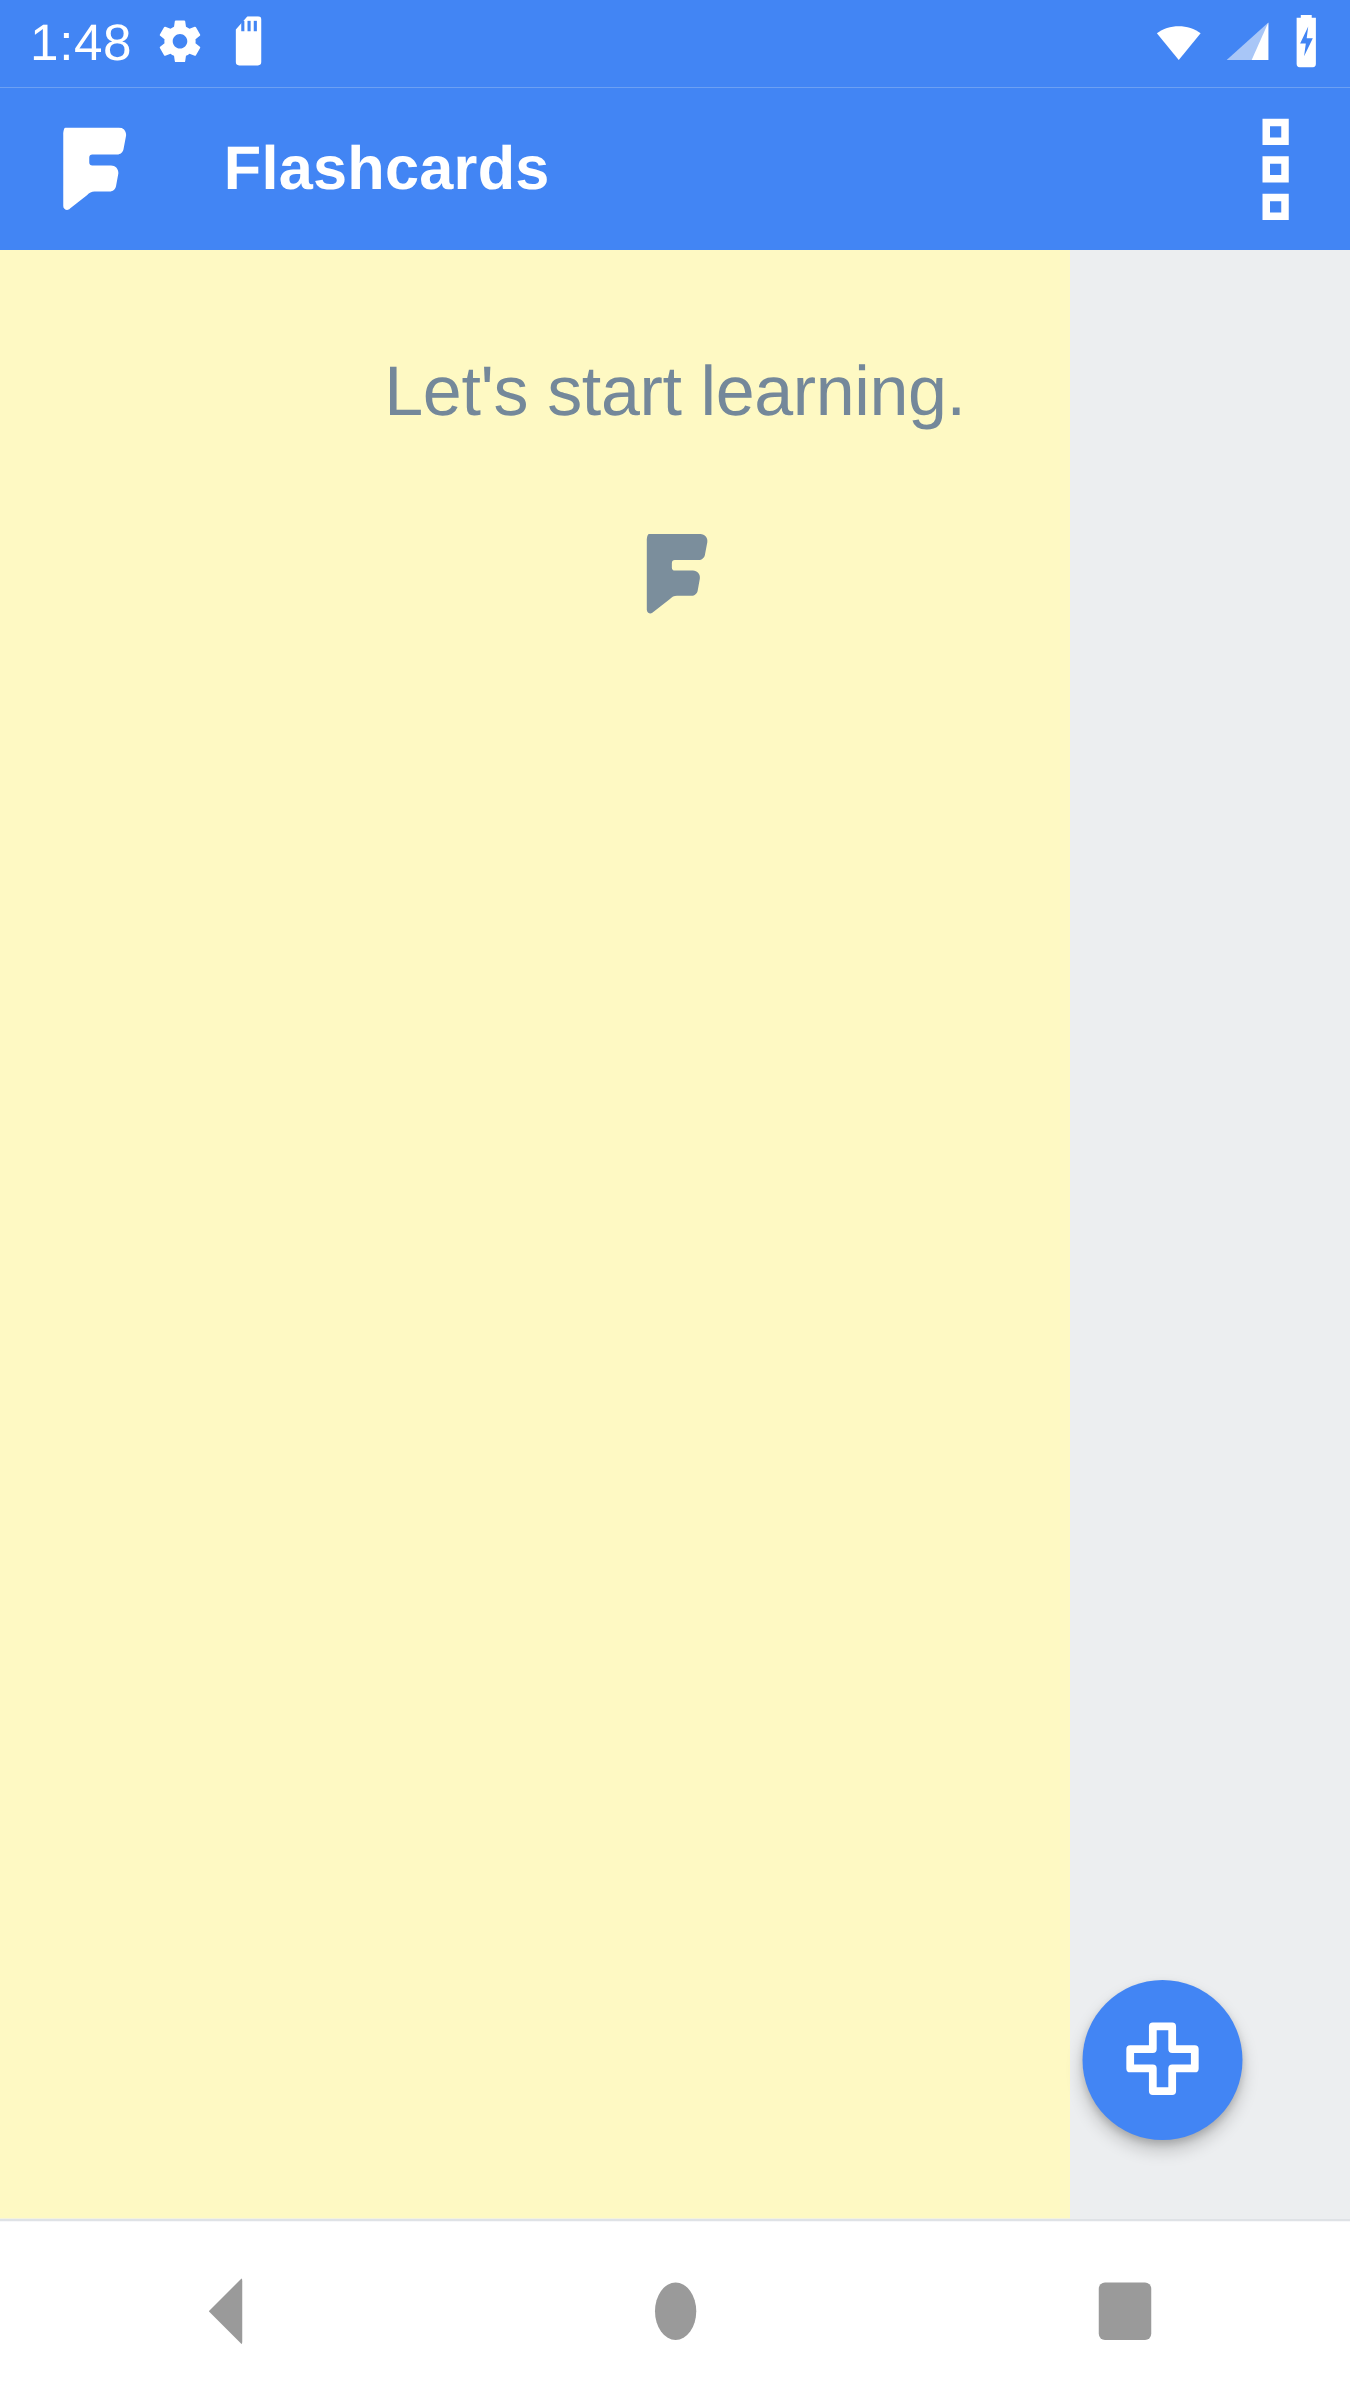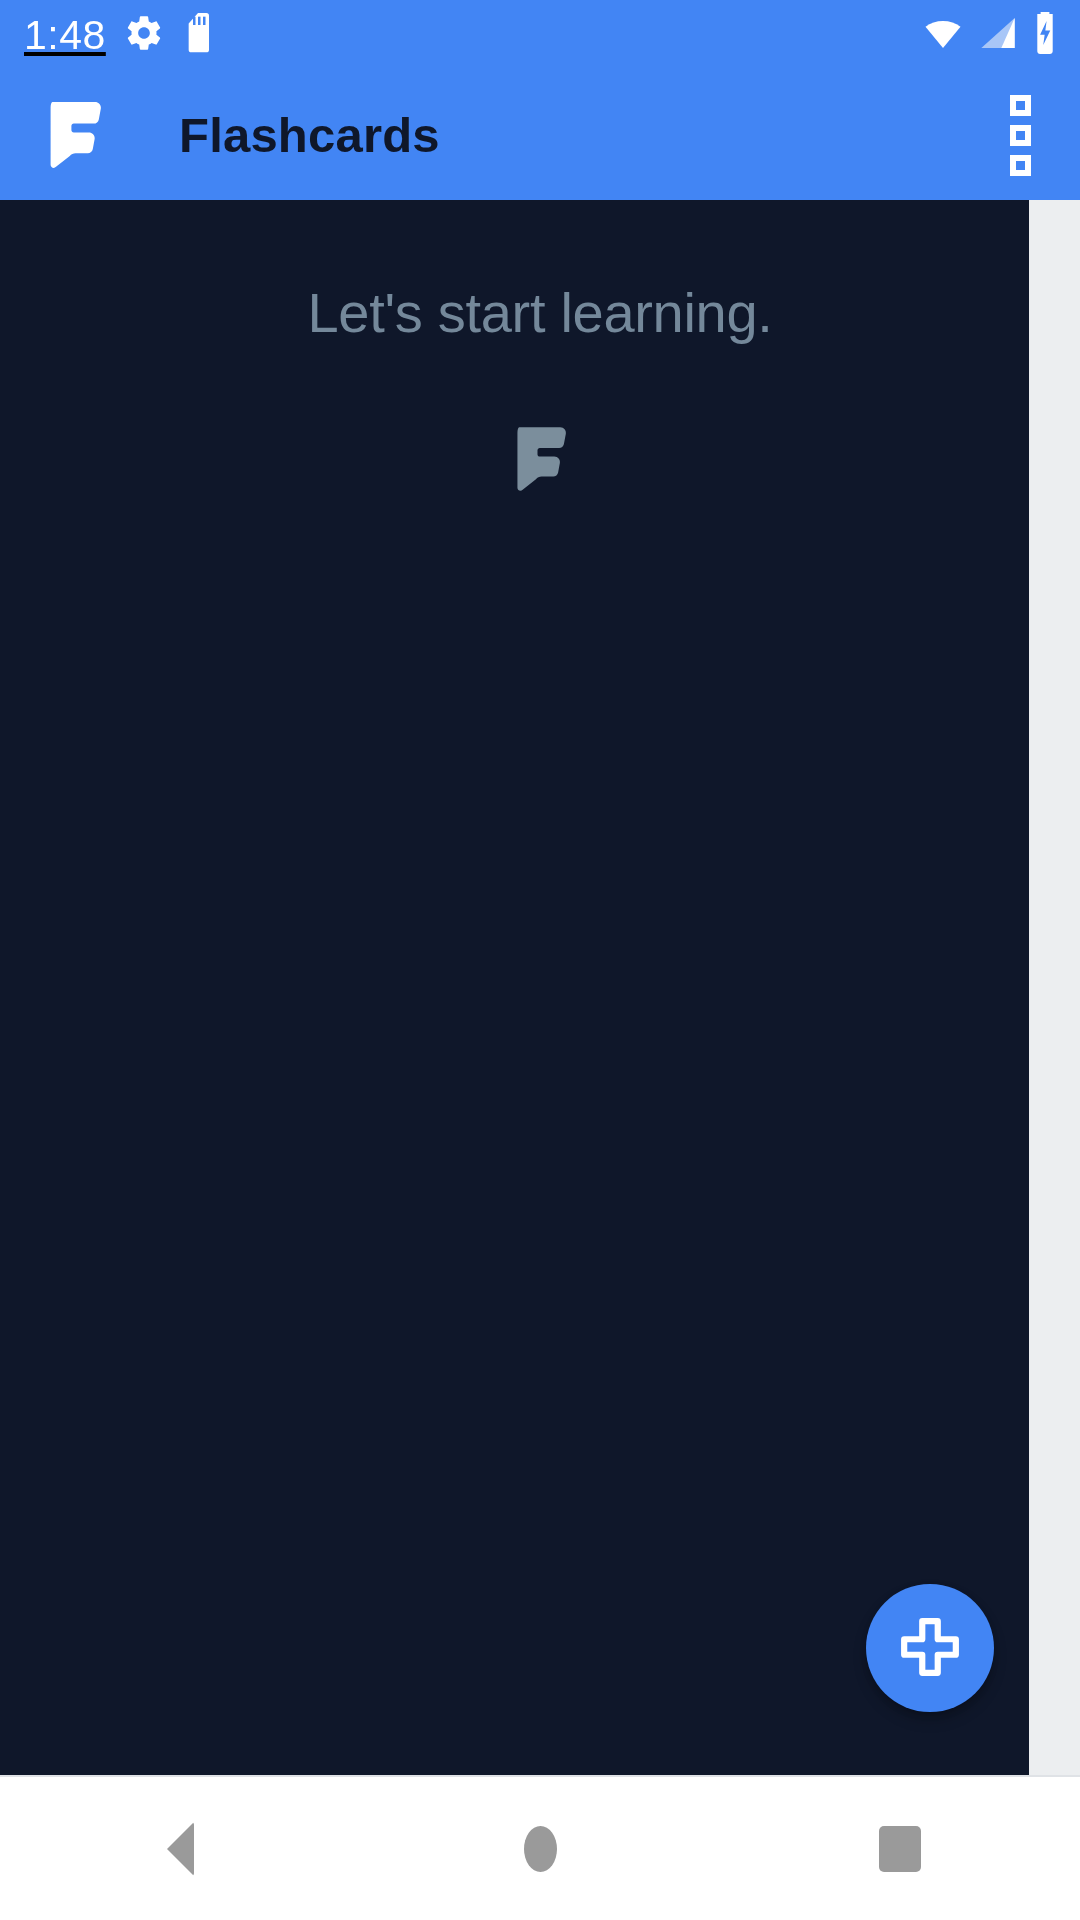--- a/index.html
+++ b/index.html
@@ -16,63 +16,63 @@
   }
 
   
   #status-bar {
     position:absolute; top:0; left:0;
     width:1080px; height:70px;
     background:#4285f4;
     display:flex; align-items:center;
     padding:0 22px 0 24px;
   }
-  #status-left { display:flex; align-items:flex-end; gap:18px;text-decoration:underline; }
+  #status-left { display:flex; align-items:center; gap:18px; }
   #status-clock {
     color:#ffffff; font-size:41px; font-weight:400;
     letter-spacing:0.5px; line-height:1;
     position:relative; top:-1px;
   }
   #status-right {
     margin-left:auto; display:flex; align-items:center; gap:14px;
   }
   .sb-ic { display:block; }
 
   
   #app-bar {
     position:absolute; top:70px; left:0;
     width:1080px; height:130px;
     background:#4285f4;
     display:flex; align-items:center;
     padding:0 18px 0 46px;
   }
   #app-logo { width:56px; height:66px; flex:none; }
   #app-title {
-    color:#0f172a; font-size:49px; font-weight:700;
+    color:#ffffff; font-size:49px; font-weight:700;
     margin-left:77px; letter-spacing:0.2px;
     white-space:nowrap;
   }
   #overflow-menu {
     margin-left:auto; width:84px; height:84px;
     display:flex; flex-direction:column;
     align-items:center; justify-content:center; gap:9px;
   }
   .dot-sq {
     width:21px; height:21px; background:#ffffff;
     display:flex; align-items:center; justify-content:center;
   }
   .dot-sq::after {
     content:""; width:9px; height:9px; background:#4285f4; display:block;
   }
 
   
   #content {
     position:absolute; top:200px; left:0;
-    width:1029px; height:1575px;
-    background:#0f172a;
+    width:856px; height:1575px;
+    background:#fef9c3;
   }
   #empty-state {
     position:absolute; top:0; left:0; width:1080px;
     padding-top:82px;
     display:flex; flex-direction:column; align-items:center;
   }
   #empty-heading {
     color:#74889a; font-size:56px; font-weight:400;
     letter-spacing:-0.3px; line-height:1.1;
     text-align:center; white-space:nowrap;

